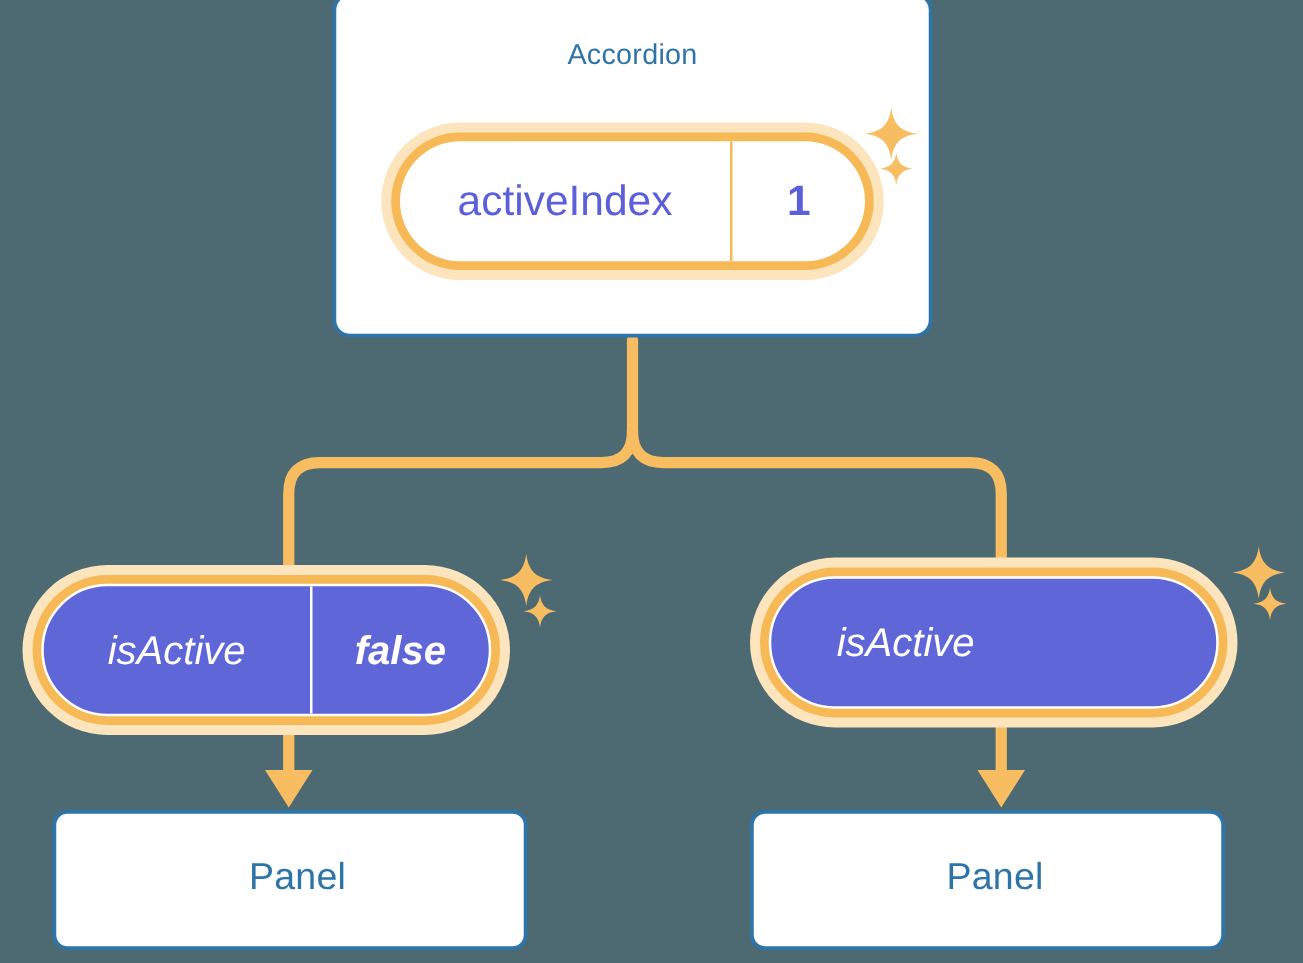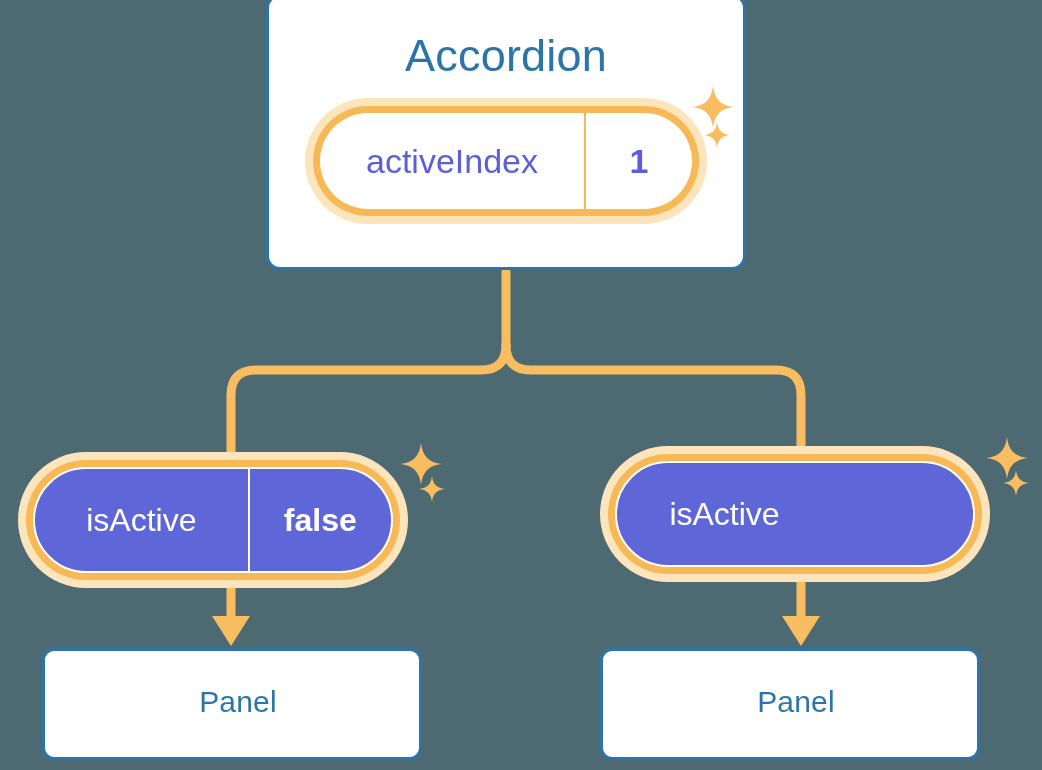--- a/index.html
+++ b/index.html
@@ -52,21 +52,21 @@
   }
   #panel-card-right {
     left: 600px;
     top: 648px;
     width: 380px;
     height: 112px;
   }
 
   .card-title {
     color: #2d75a8;
-    font-size: 45px;
+    font-size: 23px;
     font-weight: 400;
     letter-spacing: 0.2px;
     text-align: center;
     white-space: nowrap;
   }
   #accordion-title {
     position: absolute;
     left: 0;
     right: 0;
     top: 33px;
@@ -109,21 +109,21 @@
   
   #active-index-halo { left: 305px; top: 98px;  width: 402px; height: 126px; }
   #active-index-ring { left: 313px; top: 106px; width: 386px; height: 110px; }
   #active-index-body { left: 320px; top: 113px; width: 372px; height: 96px; background: #ffffff; }
   #active-index-body .pill-seg { color: #5b5fd9; font-size: 34px; }
   #active-index-key  { width: 264px; justify-content: center; }
   #active-index-val  { width: 108px; font-weight: bold; border-left: 2px solid #f7b955; }
 
   
   .pill-purple .pill-body { background: #5f66d8; border: 2px solid #ffffff; }
-  .pill-purple .pill-seg  { color: #ffffff; font-size: 32px; }
+  .pill-purple .pill-seg  { color: #ffffff; font-size: 32px; font-style: italic; }
   .pill-purple .pill-val  { font-weight: bold; border-left: 2px solid #ffffff; }
 
   #left-pill-halo  { left: 18px;  top: 452px; width: 390px; height: 136px; }
   #left-pill-ring  { left: 26px;  top: 460px; width: 374px; height: 120px; }
   #left-pill-body  { left: 33px;  top: 467px; width: 360px; height: 106px; }
   #left-pill-key   { width: 215px; justify-content: center; }
   #left-pill-val   { width: 145px; justify-content: center; }
 
   #right-pill-halo { left: 600px; top: 446px; width: 390px; height: 136px; }
   #right-pill-ring { left: 608px; top: 454px; width: 374px; height: 120px; }

